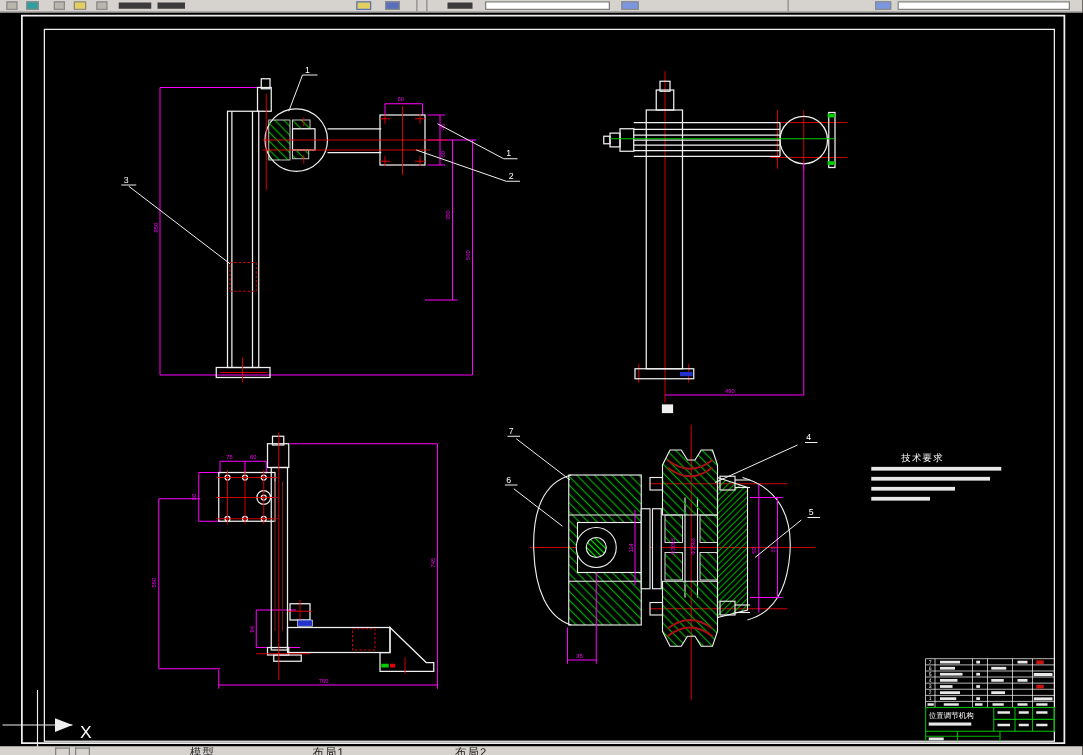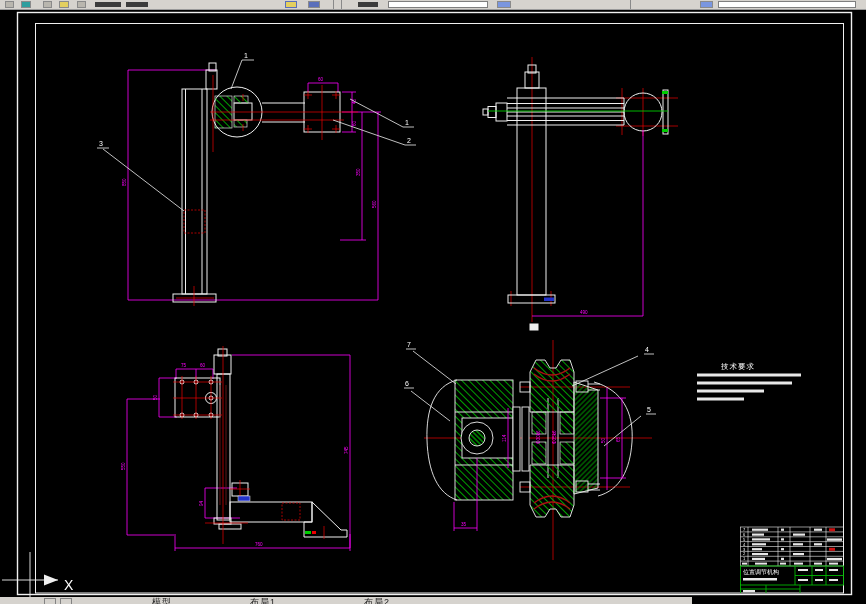--- a/index.html
+++ b/index.html
@@ -8,21 +8,21 @@
   
   #toolbar{position:absolute;top:0;left:0;width:866px;height:9px;
            background:#d6d3ce;border-bottom:1px solid #9a9a9a;z-index:5;}
   .tbstub{position:absolute;top:1px;height:7px;border:1px solid #8a8a8a;
           background:#b9b6ae;box-sizing:border-box;}
   .tbcombo{position:absolute;top:1px;height:7px;background:#fff;
            border:1px solid #7f7f7f;box-sizing:border-box;}
   .tbsep{position:absolute;top:0;width:1px;height:9px;background:#8a8a8a;}
   .tbdark{position:absolute;top:2px;height:5px;background:#3c3c3c;}
   
-  #tabbar{position:absolute;left:0;top:597px;width:692px;height:7px;
+  #tabbar{position:absolute;left:0;top:597px;width:866px;height:7px;
           background:#d6d3ce;overflow:hidden;z-index:5;}
   #tabbar .tab{position:absolute;top:1px;font-size:9px;line-height:9px;
           color:#1d1d1d;letter-spacing:1px;}
   .tabbtn{position:absolute;top:1px;width:12px;height:8px;background:#d6d3ce;
           border:1px solid #838383;border-bottom:none;box-sizing:border-box;}
   
   #canvas{position:absolute;top:0;left:0;z-index:1;}
   svg text{font-family:"Liberation Sans",sans-serif;}
   .dim{fill:#ff00ff;font-size:4.6px;}
   .dimr{fill:#ff00ff;font-size:4.6px;}

